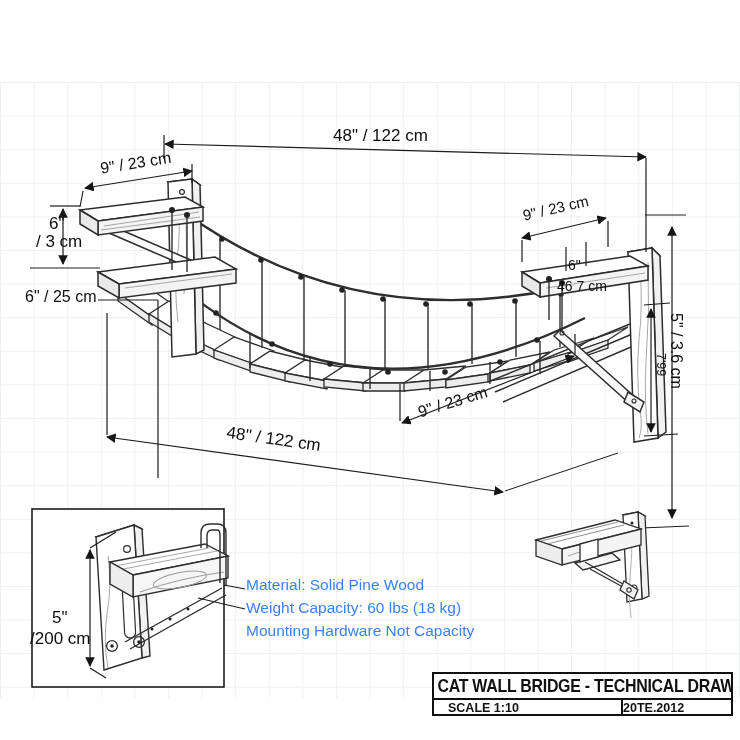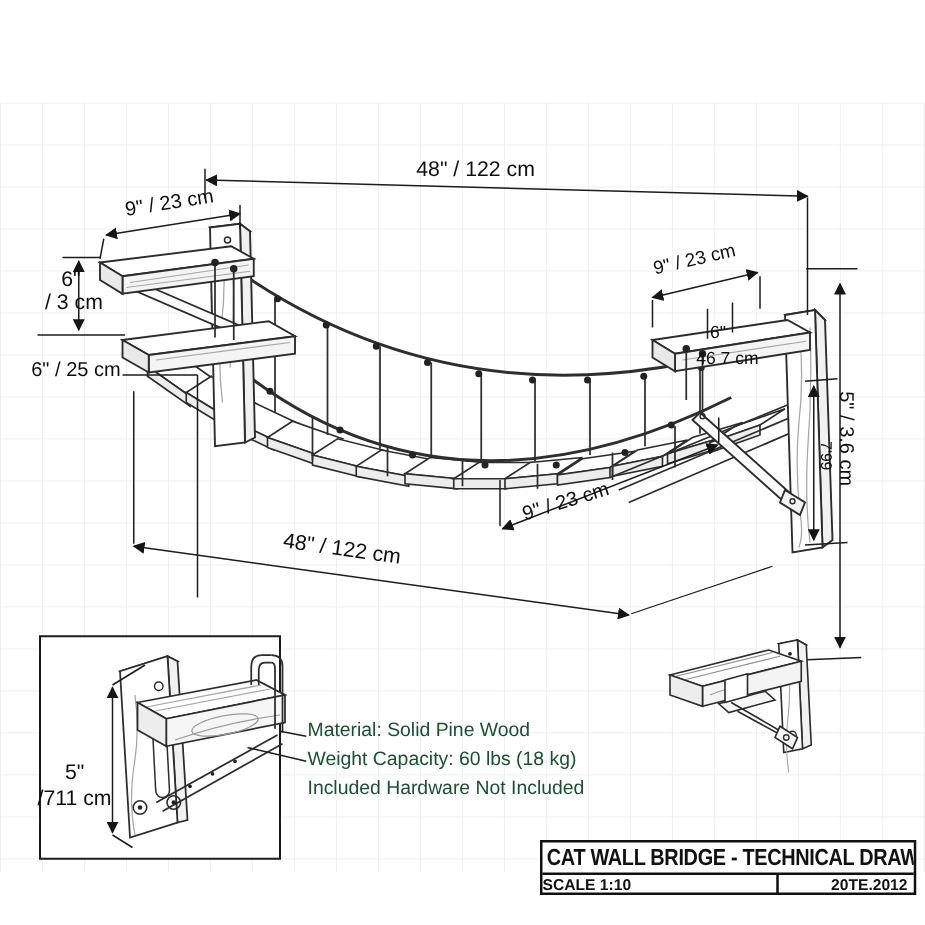--- a/index.html
+++ b/index.html
@@ -5,31 +5,31 @@
   html,body{margin:0;padding:0;background:#ffffff;}
   #stage{position:relative;width:740px;height:740px;background:#ffffff;overflow:hidden;
          font-family:"Liberation Sans",sans-serif;color:#111;}
   #grid{position:absolute;left:0;top:82px;width:740px;height:616px;
         background-image:linear-gradient(#edeff3 1px,transparent 1px),
                          linear-gradient(90deg,#edeff3 1px,transparent 1px);
         background-size:33.6px 33.6px;}
   svg{position:absolute;left:0;top:0;}
   .lbl{position:absolute;font-weight:500;white-space:nowrap;color:#0e0e0e;}
   .rot{transform-origin:0 0;}
-  .notes{position:absolute;left:246px;top:573px;font-size:15.5px;line-height:23px;font-weight:400;color:#14532d;}
+  .notes{position:absolute;left:246px;top:573px;font-size:15.5px;line-height:23px;font-weight:400;color:#3b82f6;}
   
   .tblock{position:absolute;left:432px;top:672px;width:301px;height:44px;background:#fff;
           border:2px solid #101010;box-sizing:border-box;}
   .trow1{height:24px;border-bottom:2px solid #101010;display:flex;align-items:center;overflow:hidden;}
   .ttitle{font-size:18.5px;font-weight:700;letter-spacing:-0.3px;padding-left:4px;
           transform:scaleX(0.86);transform-origin:left center;white-space:nowrap;}
   .trow2{display:flex;height:16px;}
   .tcellL{width:189px;border-right:2px solid #101010;font-size:12.5px;font-weight:700;
-          padding:1px 0 0 0;box-sizing:border-box;}
-  .tcellR{flex:1;font-size:12.5px;font-weight:700;text-align:right;padding:1px 5px 0 0;}
+          padding:1px 0 0 14px;box-sizing:border-box;}
+  .tcellR{flex:1;font-size:12.5px;font-weight:700;padding:1px 5px 0 0;}
 </style>
 </head>
 <body>
 
 <div id="stage">
   <div id="grid"></div>
 
   <svg width="740" height="740" viewBox="0 0 740 740">
     <defs>
       <marker id="ah" viewBox="0 0 10 10" refX="9" refY="5" markerWidth="8" markerHeight="8" orient="auto-start-reverse">
@@ -261,26 +261,26 @@
   <div class="lbl" style="left:36px;top:232px;font-size:17px;">/ 3 cm</div>
   <div class="lbl" style="left:25px;top:288px;font-size:16px;">6" / 25 cm</div>
   <div class="lbl rot" style="left:228px;top:423px;font-size:17px;transform:rotate(8deg);">48" / 122 cm</div>
   <div class="lbl rot" style="left:416px;top:404px;font-size:16px;transform:rotate(-17deg);">9" / 23 cm</div>
   <div class="lbl rot" style="left:521px;top:207px;font-size:15px;transform:rotate(-13deg);">9" / 23 cm</div>
   <div class="lbl" style="left:568px;top:257px;font-size:14px;">6"</div>
   <div class="lbl" style="left:543px;top:278px;font-size:14px;margin-left:14px;">46 7 cm</div>
   <div class="lbl rot" style="left:685px;top:313px;font-size:16px;transform:rotate(90deg);">5" / 3.6 cm</div>
   <div class="lbl rot" style="left:668px;top:353px;font-size:12.5px;transform:rotate(90deg);">7'99</div>
   <div class="lbl" style="left:52px;top:608px;font-size:17px;">5"</div>
-  <div class="lbl" style="left:30px;top:629px;font-size:17px;">/711 cm</div>
+  <div class="lbl" style="left:30px;top:629px;font-size:17px;">/200 cm</div>
 
   <div class="notes">
     <div>Material: Solid Pine Wood</div>
     <div>Weight Capacity: 60 lbs (18 kg)</div>
-    <div>Included Hardware Not Included</div>
+    <div>Mounting Hardware Not Capacity</div>
   </div>
 
   <div class="tblock">
     <div class="trow1">
       <div class="ttitle">CAT WALL BRIDGE - TECHNICAL DRAWING</div>
     </div>
     <div class="trow2">
       <div class="tcellL">SCALE 1:10</div>
       <div class="tcellR">20TE.2012</div>
     </div>

